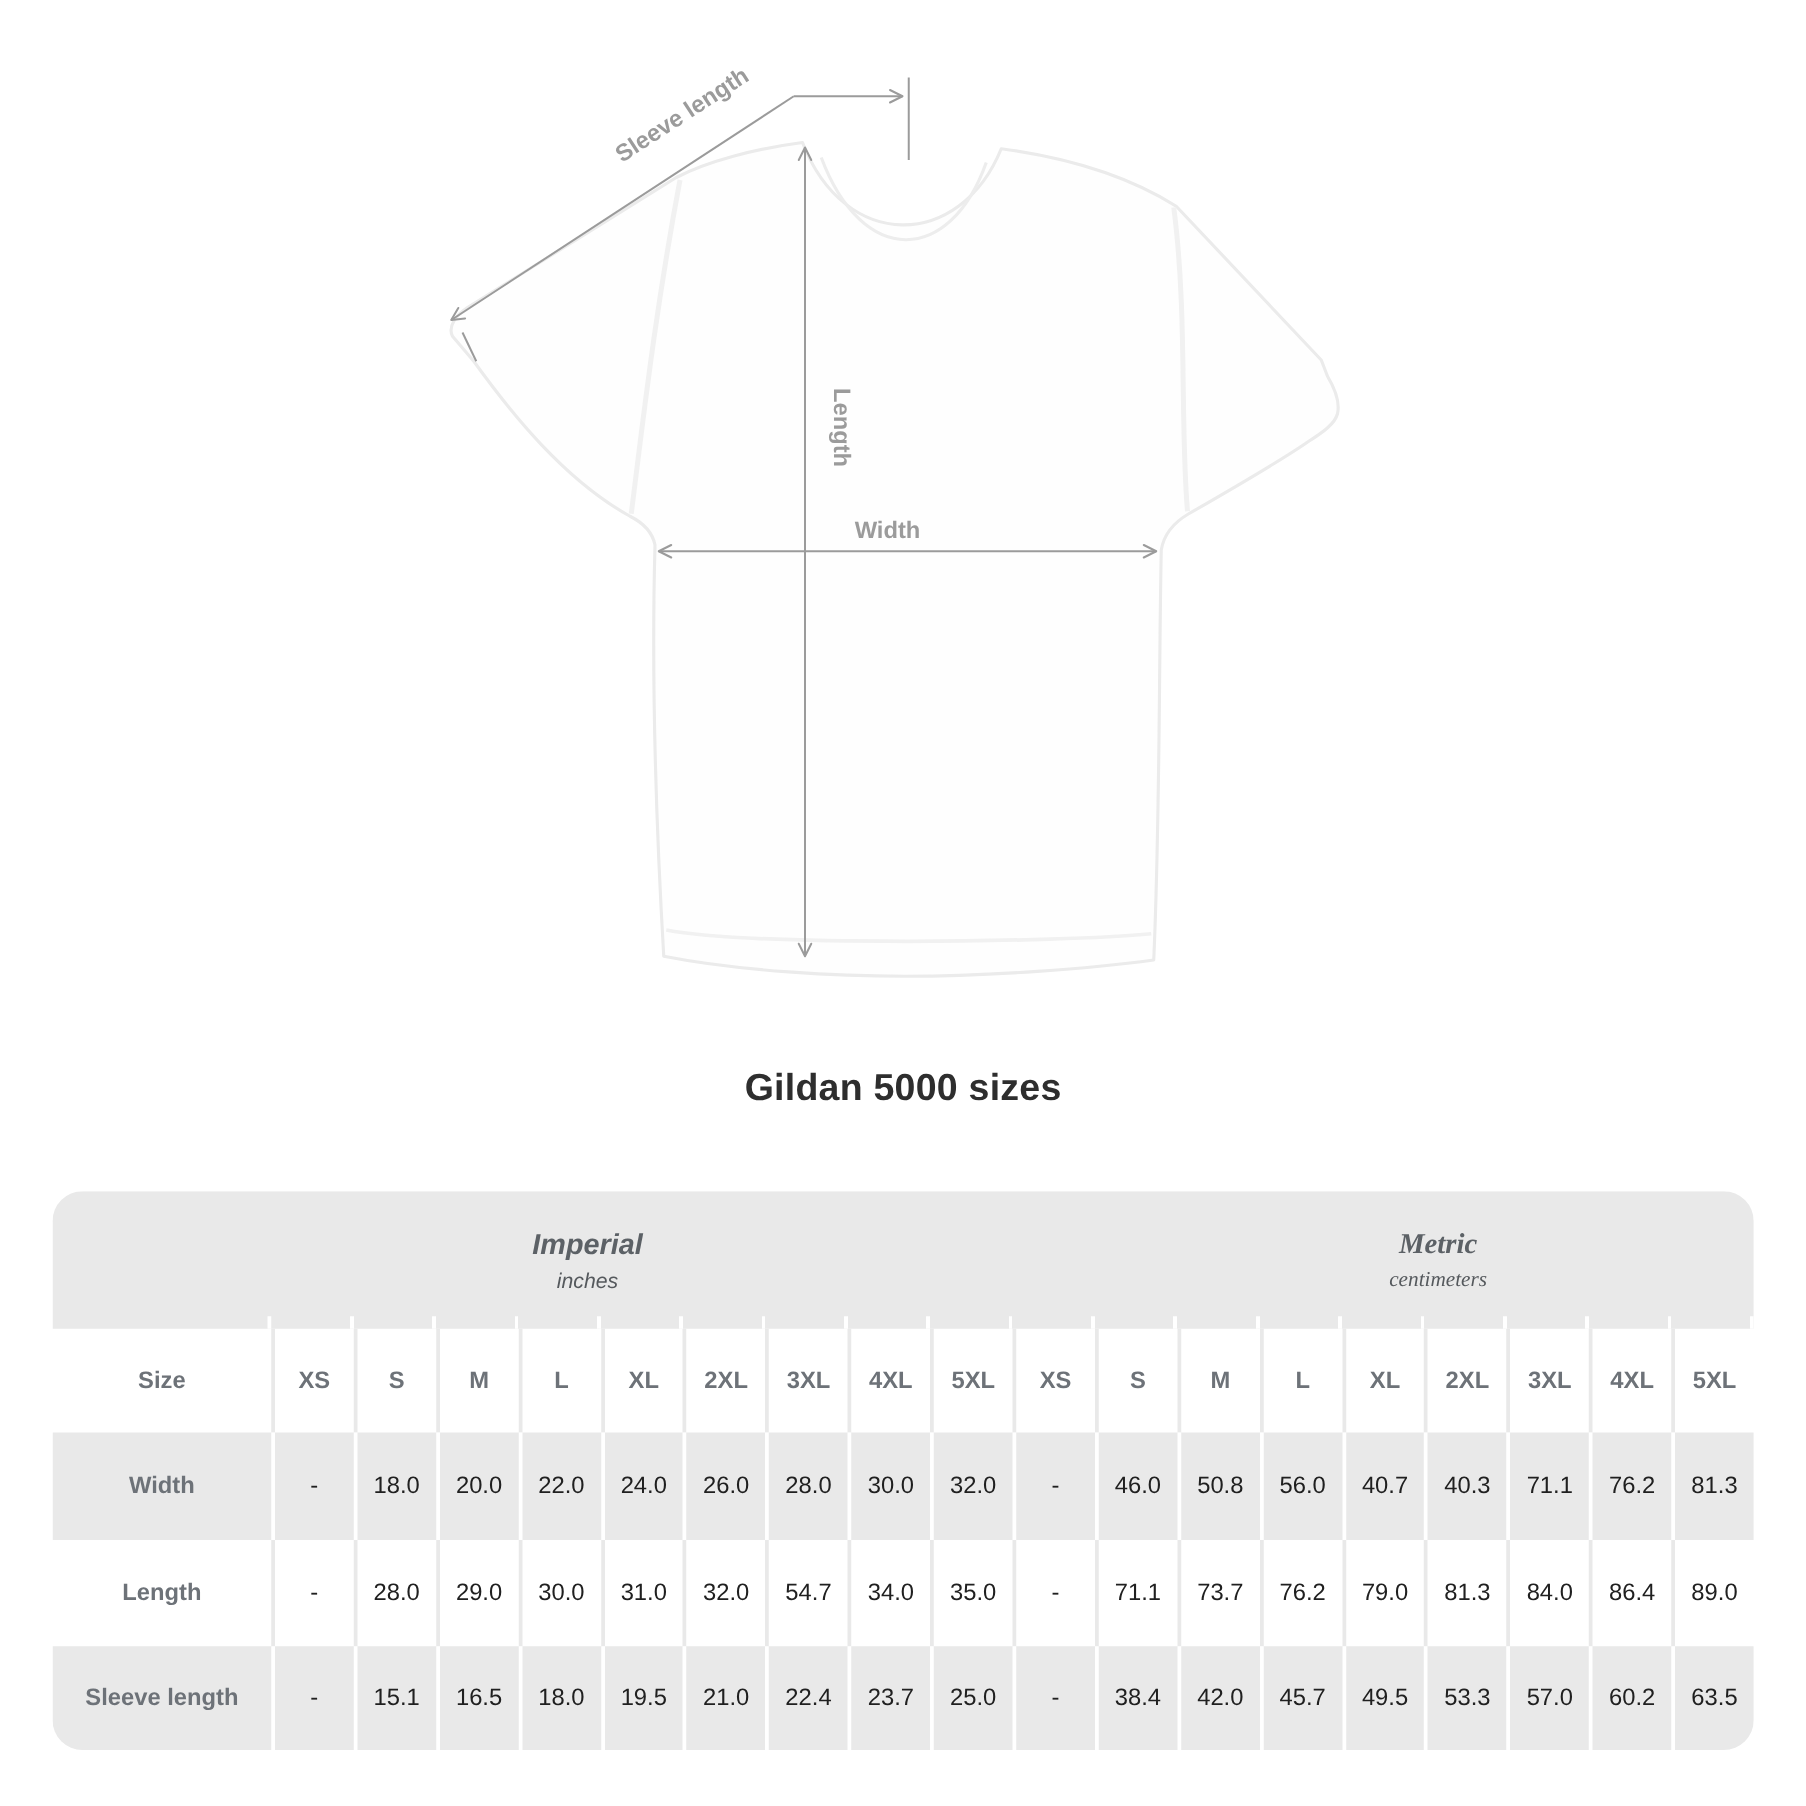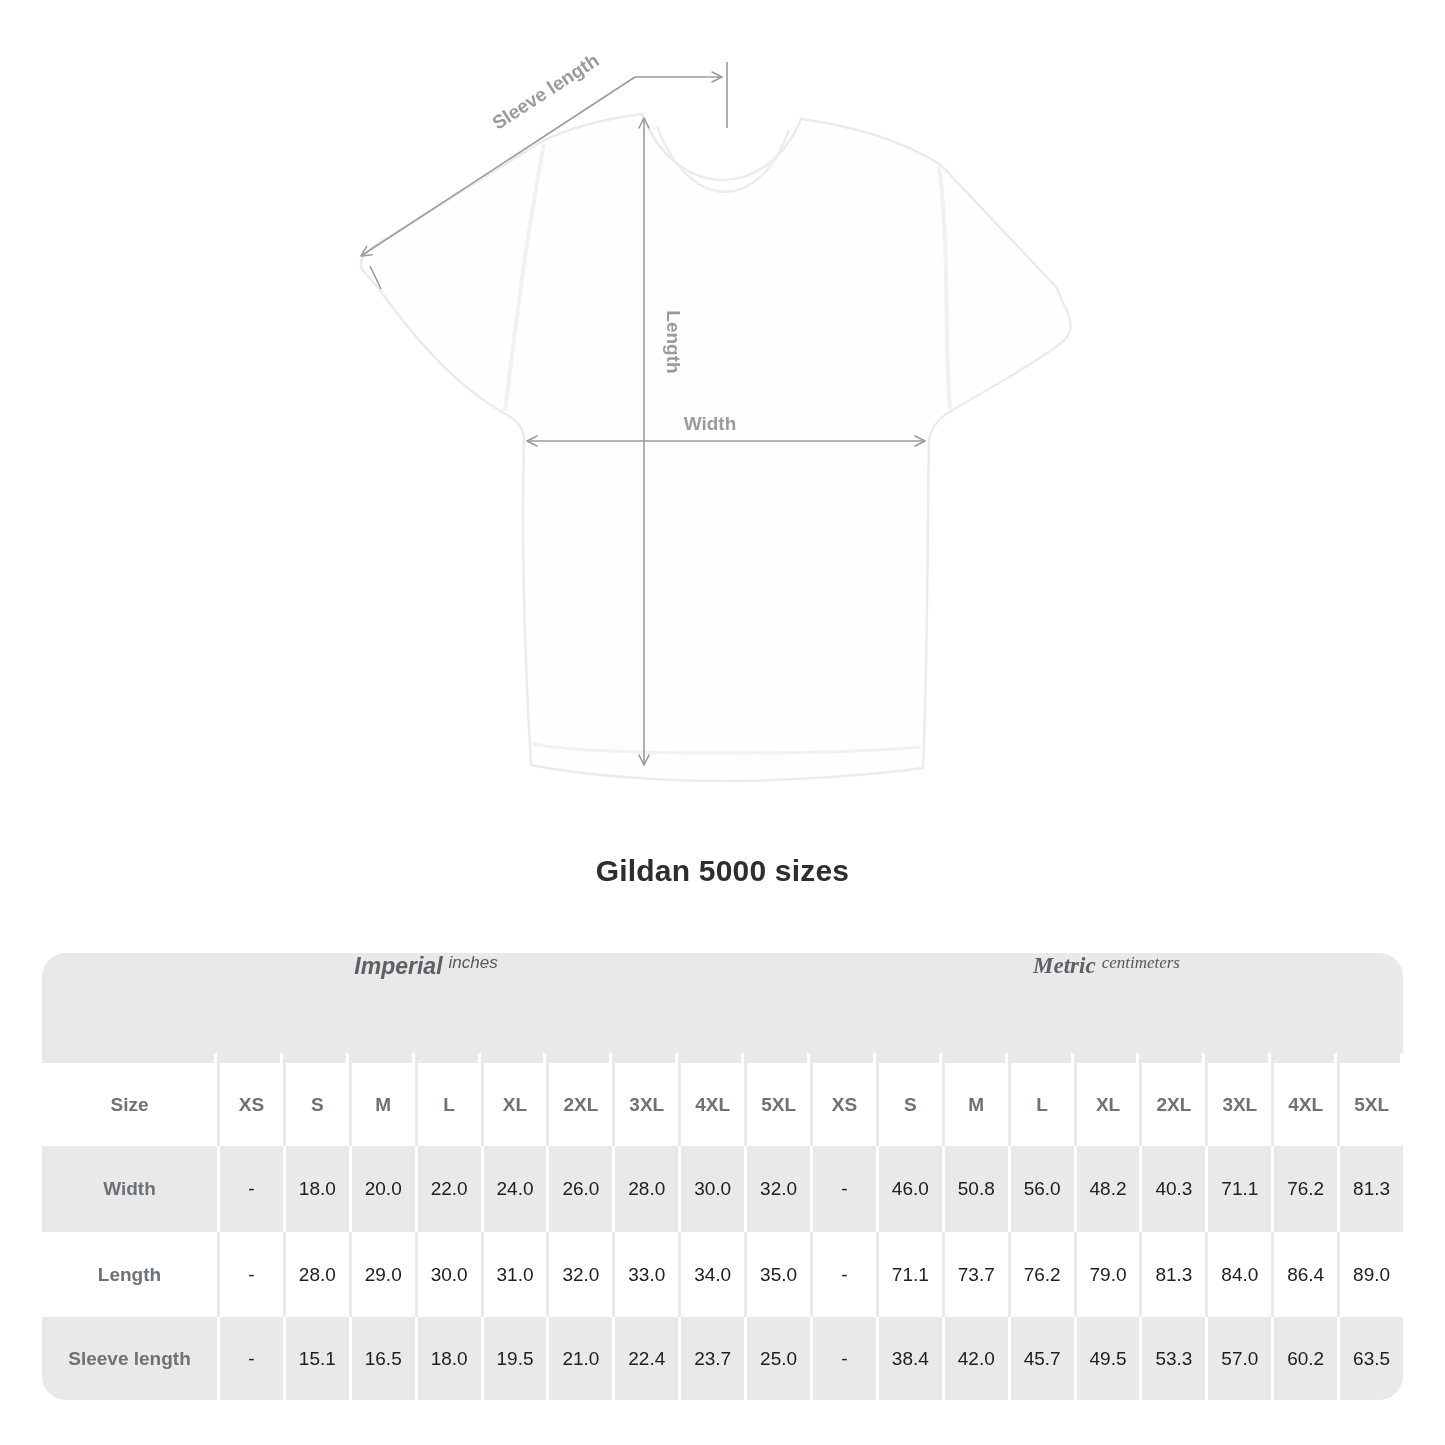--- a/index.html
+++ b/index.html
@@ -12,22 +12,22 @@
   
   .title-block{position:absolute;left:0;top:854px;width:1445px;text-align:center;}
   .title{font-size:30px;font-weight:bold;color:#2e2e2e;margin:0;letter-spacing:.2px;}
   .subtitle{margin-top:10px;font-size:18px;font-style:italic;color:#4c4c4c;}
   
   .table-card{
     position:absolute;left:42px;top:953px;width:1361px;height:447px;
     border-radius:24px;overflow:hidden;background:#ffffff;
   }
   .unit-header{position:relative;height:110px;background:#e9e9e9;}
-  .unit-group{position:absolute;top:0;height:100%;display:flex;flex-direction:row;
-    align-items:flex-start;justify-content:center;gap:6px;}
+  .unit-group{position:absolute;top:0;height:100%;display:flex;flex-direction:column;
+    align-items:center;justify-content:center;gap:6px;padding-left:44px;}
   .unit-imperial{left:0;width:768px;}
   .unit-metric{left:768px;width:593px;font-family:Liberation Serif, serif;}
   .unit-title{font-size:23px;font-weight:bold;font-style:italic;color:#5c6166;}
   .unit-sub{font-size:17px;font-style:italic;color:#55595d;}
   .header-ticks{position:absolute;left:175px;right:0;bottom:0;height:10px;
     background:repeating-linear-gradient(to right,
       transparent 0, transparent calc(100%/18 - 3px),
       #ffffff calc(100%/18 - 3px), #ffffff calc(100%/18));}
   .header-ticks::before{content:"";position:absolute;left:-3px;top:0;width:3px;height:10px;background:#fff;}
   .trow{display:flex;width:100%;}
@@ -146,36 +146,36 @@
       <div class="cell">22.0</div>
       <div class="cell">24.0</div>
       <div class="cell">26.0</div>
       <div class="cell">28.0</div>
       <div class="cell">30.0</div>
       <div class="cell">32.0</div>
       <div class="cell">-</div>
       <div class="cell">46.0</div>
       <div class="cell">50.8</div>
       <div class="cell">56.0</div>
-      <div class="cell">48.2</div>
+      <div class="cell">40.7</div>
       <div class="cell">40.3</div>
       <div class="cell">71.1</div>
       <div class="cell">76.2</div>
       <div class="cell">81.3</div>
     </div>
 
     <div class="trow r-white rl">
       <div class="cell label">Length</div>
       <div class="cell">-</div>
       <div class="cell">28.0</div>
       <div class="cell">29.0</div>
       <div class="cell">30.0</div>
       <div class="cell">31.0</div>
       <div class="cell">32.0</div>
-      <div class="cell">33.0</div>
+      <div class="cell">54.7</div>
       <div class="cell">34.0</div>
       <div class="cell">35.0</div>
       <div class="cell">-</div>
       <div class="cell">71.1</div>
       <div class="cell">73.7</div>
       <div class="cell">76.2</div>
       <div class="cell">79.0</div>
       <div class="cell">81.3</div>
       <div class="cell">84.0</div>
       <div class="cell">86.4</div>

